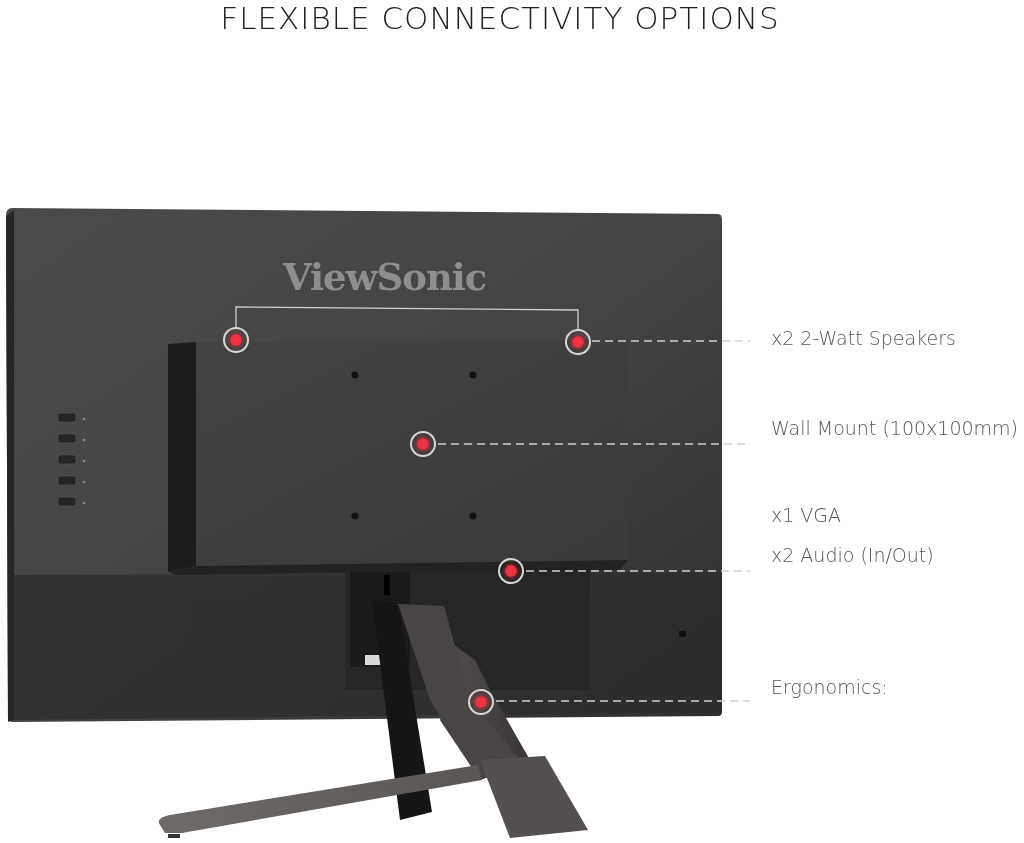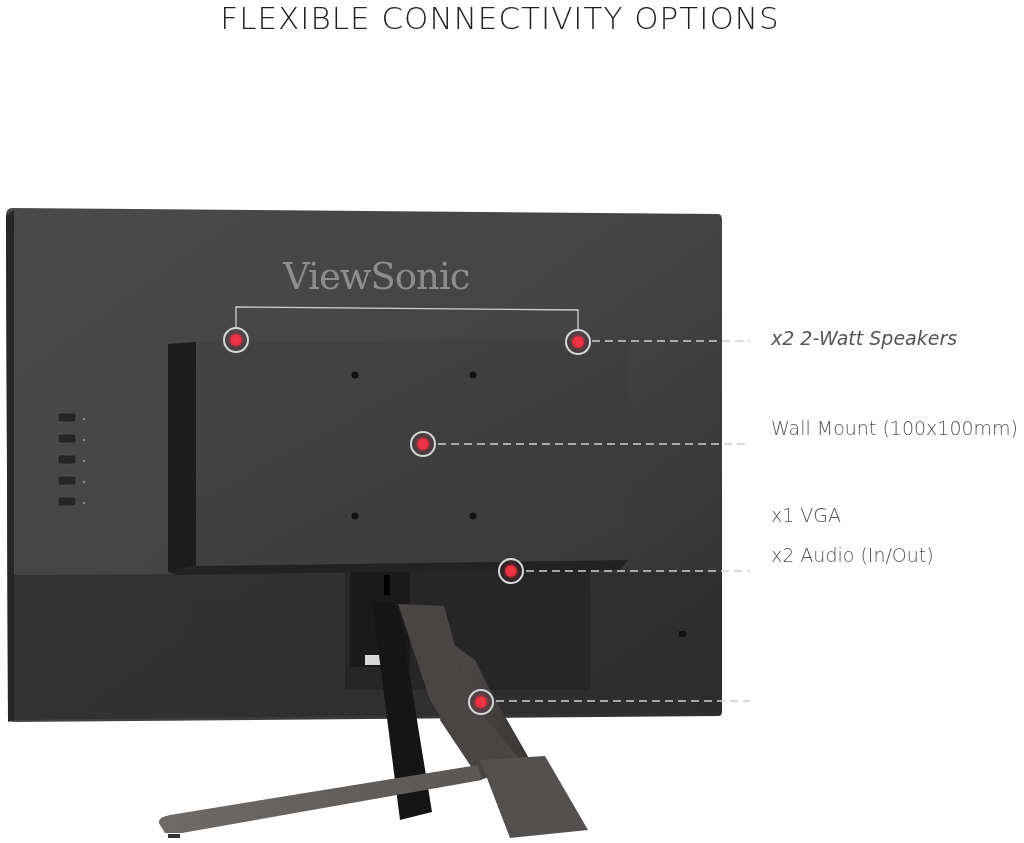--- a/index.html
+++ b/index.html
@@ -12,21 +12,21 @@
   .label { position: absolute; left: 771px; font-size: 19px; color: #555;
            line-height: 32px; font-family: "DejaVu Sans", sans-serif; font-weight: 300;
            white-space: nowrap; }
   .dot { position: absolute; width: 26px; height: 26px; border-radius: 50%;
          border: 2px solid #d8d8d8; box-sizing: border-box;
          display: flex; align-items: center; justify-content: center; }
   .dot::after { content: ""; width: 12px; height: 12px; border-radius: 50%;
                 background: radial-gradient(circle, #ee3344 40%, #c8283a 100%);
                 box-shadow: 0 0 4px 1px rgba(230,40,60,0.6); }
   .logo { position: absolute; left: 283px; top: 255px; font-family: "DejaVu Serif", "Liberation Serif", serif;
-          font-size: 37px; font-weight: normal; color: #8e8e8e; letter-spacing: -1px; }
+          font-size: 37px; font-weight: bold; color: #8e8e8e; letter-spacing: -1px; }
 </style>
 </head>
 <body>
 
 <div class="title">FLEXIBLE CONNECTIVITY OPTIONS</div>
 
 <svg class="scene" width="1024" height="843" viewBox="0 0 1024 843">
   <defs>
     <linearGradient id="panelGrad" x1="0" y1="0" x2="1" y2="1">
       <stop offset="0" stop-color="#4a4a4a"></stop>
@@ -108,24 +108,25 @@
 </svg>
 
 <div class="logo">ViewSonic</div>
 
 <div class="dot" style="left:223px; top:327px;"></div>
 <div class="dot" style="left:565px; top:329px;"></div>
 <div class="dot" style="left:410px; top:431px;"></div>
 <div class="dot" style="left:498px; top:558px;"></div>
 <div class="dot" style="left:468px; top:689px;"></div>
 
-<div class="label" style="top:322px;font-style:italic;">
+<div class="label" style="top:322px;">
   <div>x2 2-Watt Speakers</div>
 </div>
 <div class="label" style="top:412px;">
   <div>Wall Mount (100x100mm)</div>
 </div>
 <div class="label" style="top:496px; line-height:39.5px;">
   <div>x1 VGA</div>
   <div>x2 Audio (In/Out)</div>
 </div>
 <div class="label" style="top:671px;">
+  <div>Ergonomics:</div>
 </div>
 
 </body></html>

